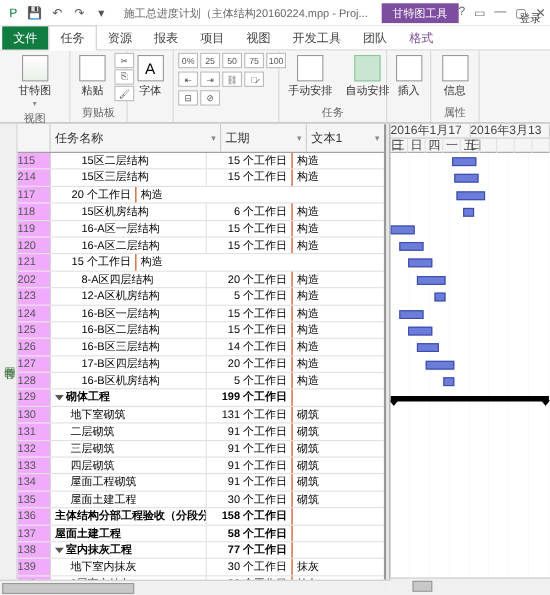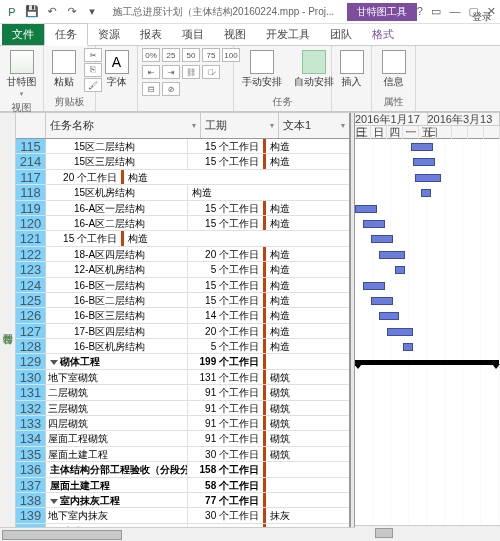--- a/index.html
+++ b/index.html
@@ -28,26 +28,26 @@
 .sbtn{width:18px;height:14px;border:1px solid #bbb;background:#fff;font-size:8px;display:flex;align-items:center;justify-content:center;color:#555}
 .autosched{background:#c8e6d0!important;border-color:#8bc49f!important}
 .content{display:flex;height:427px;border-top:1px solid #ccc}
 .vlabel{width:16px;background:#f0f0f0;border-right:1px solid #ccc;display:flex;align-items:center;justify-content:center;writing-mode:vertical-rl;font-size:10px;color:#4a7c4a}
 .grid{width:334px;display:flex;flex-direction:column;border-right:1px solid #999}
 .ghead{height:26px;display:flex;border-bottom:1px solid #999;background:#f5f5f5}
 .ghead .cell{border-right:1px solid #ccc;padding:6px 4px;font-size:10px;color:#333;display:flex;align-items:center;justify-content:space-between}
 .ghead .arrow{color:#888;font-size:8px}
 .gbody{flex:1;overflow:hidden}
 .grow{display:flex;height:15.4px;border-bottom:1px solid #e0e0e0}
-.grow .rn{width:30px;background:#7dd3fc;border-right:1px solid #ccc;text-align:center;font-size:13px;color:#555;line-height:15px}
+.grow .rn{width:30px;background:#f0abfc;border-right:1px solid #ccc;text-align:left;font-size:10px;color:#555;line-height:15px}
 .grow .c1{width:142px;border-right:1px solid #e0e0e0;padding-left:4px;font-size:10px;line-height:15px;overflow:hidden;white-space:nowrap}
-.grow .c2{width:78px;border-right:3px solid #c2410c;text-align:right;padding-right:4px;font-size:10px;line-height:15px}
+.grow .c2{width:78px;border-right:1px solid #c2410c;text-align:right;padding-right:4px;font-size:10px;line-height:15px}
 .grow .c3{width:70px;padding-left:4px;font-size:10px;line-height:15px}
 .grow.bold .c1,.grow.bold .c2{font-weight:bold}
-.grow .indent1{padding-left:2px}
+.grow .indent1{padding-left:18px}
 .grow .indent2{padding-left:28px}
 .grow .tri{display:inline-block;width:0;height:0;margin-right:2px}
 .grow .tri.open{border-left:4px solid transparent;border-right:4px solid transparent;border-top:5px solid #555}
 .gantt{flex:1;display:flex;flex-direction:column;overflow:hidden;position:relative}
 .gantthead{height:26px;background:#f5f5f5;border-bottom:1px solid #999;font-size:9px;color:#444}
 .gantthead .r1{height:13px;display:flex;border-bottom:1px solid #ccc}
 .gantthead .r1 div{flex:1;text-align:left;border-right:1px solid #ccc;line-height:13px}
 .gantthead .r2{height:13px;display:flex}
 .gantthead .r2 div{width:18px;text-align:center;border-right:1px solid #e0e0e0;line-height:13px}
 .ganttbody{flex:1;position:relative;background:repeating-linear-gradient(to right,#fff 0,#fff 17px,#f9f9f9 17px,#f9f9f9 18px)}
@@ -88,21 +88,21 @@
   <div class="tab">报表</div>
   <div class="tab">项目</div>
   <div class="tab">视图</div>
   <div class="tab">开发工具</div>
   <div class="tab">团队</div>
   <div class="tab ctx">格式</div>
   <div class="login">登录</div>
 </div>
 
 <div class="ribbon">
-  <div class="rgroup" style="width:44px">
+  <div class="rgroup" style="width:64px">
     <div class="bigbtn">
       <div class="bicon" style="background:linear-gradient(#fff,#e8f0e8)"></div>
       <div class="blabel">甘特图</div>
       <div style="font-size:7px;color:#888">▾</div>
     </div>
     <div class="label">视图</div>
   </div>
   <div class="rgroup" style="width:52px">
     <div class="top">
       <div class="bigbtn">
@@ -209,42 +209,43 @@
           <div class="c3">构造</div>
         </div>
         <div class="grow">
           <div class="rn">117</div>
           <div class="c2">20 个工作日</div>
           <div class="c3">构造</div>
         </div>
         <div class="grow">
           <div class="rn">118</div>
           <div class="c1 indent2">15区机房结构</div>
+          <div class="c2">6 个工作日</div>
           <div class="c3">构造</div>
         </div>
         <div class="grow">
           <div class="rn">119</div>
           <div class="c1 indent2">16-A区一层结构</div>
           <div class="c2">15 个工作日</div>
           <div class="c3">构造</div>
         </div>
         <div class="grow">
           <div class="rn">120</div>
           <div class="c1 indent2">16-A区二层结构</div>
           <div class="c2">15 个工作日</div>
           <div class="c3">构造</div>
         </div>
         <div class="grow">
           <div class="rn">121</div>
           <div class="c2">15 个工作日</div>
           <div class="c3">构造</div>
         </div>
         <div class="grow">
-          <div class="rn">122</div>
-          <div class="c1 indent2">18-A区四层结构</div>
+          <div class="rn">202</div>
+          <div class="c1 indent2">8-A区四层结构</div>
           <div class="c2">20 个工作日</div>
           <div class="c3">构造</div>
         </div>
         <div class="grow">
           <div class="rn">123</div>
           <div class="c1 indent2">12-A区机房结构</div>
           <div class="c2">5 个工作日</div>
           <div class="c3">构造</div>
         </div>
         <div class="grow">

